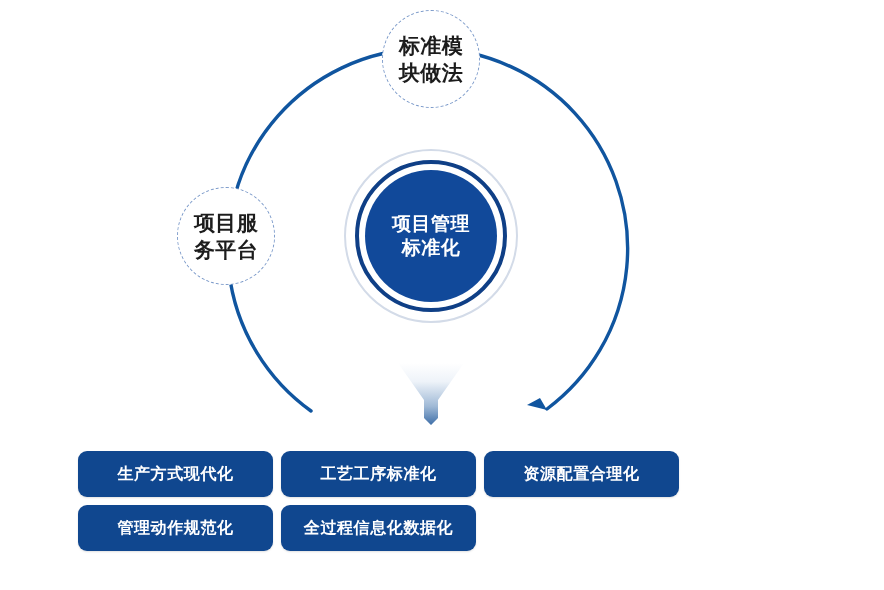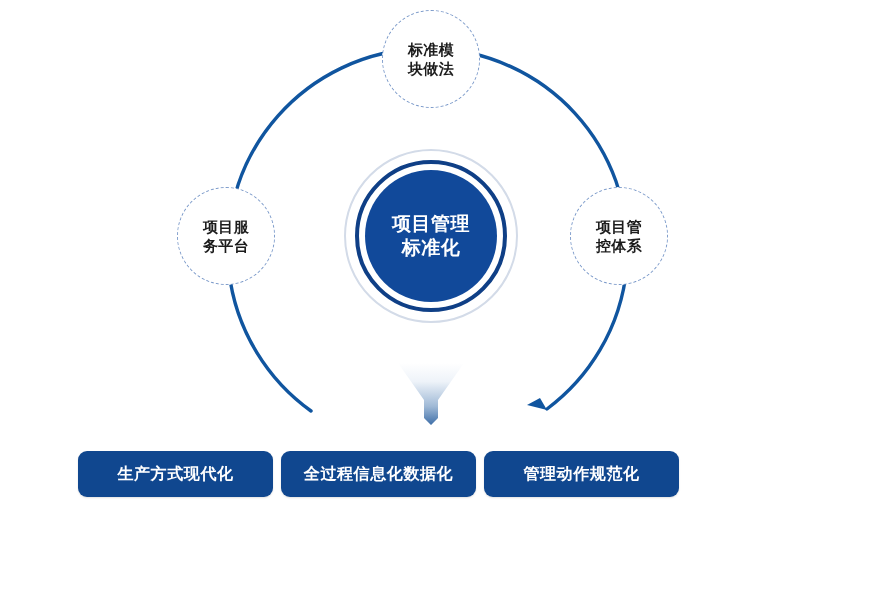--- a/index.html
+++ b/index.html
@@ -74,21 +74,21 @@
     border: 1.6px dashed #7e9ccb;
     border-radius: 50%;
     background: #ffffff;
     display: flex;
     align-items: center;
     justify-content: center;
     z-index: 5;
   }
   .node-label {
     color: #1c1c1c;
-    font-size: 15px;
+    font-size: 21px;
     font-weight: bold;
     line-height: 1.3;
     white-space: pre-line;
     letter-spacing: 0.3px;
   }
   #node-top   { left: 382px; top: 10px; }
   #node-left  { left: 177px; top: 187px; }
   #node-right { left: 570px; top: 187px; }
 
   
@@ -167,24 +167,22 @@
   <div class="node" id="node-top">
     <div class="node-label">标准模
 块做法</div>
   </div>
 
   <div class="node" id="node-left">
     <div class="node-label">项目服
 务平台</div>
   </div>
 
-  <div class="node" id="node-right">
-    <div class="node-label">项目管
-控体系</div>
-  </div>
 
   <div class="box-grid">
     <div class="pill">生产方式现代化</div>
+    <div class="pill">工艺工序标准化</div>
+    <div class="pill">资源配置合理化</div>
+    <div class="pill">管理动作规范化</div>
     <div class="pill">全过程信息化数据化</div>
-    <div class="pill">管理动作规范化</div>
   </div>
 
 </div>
 
 </body></html>

